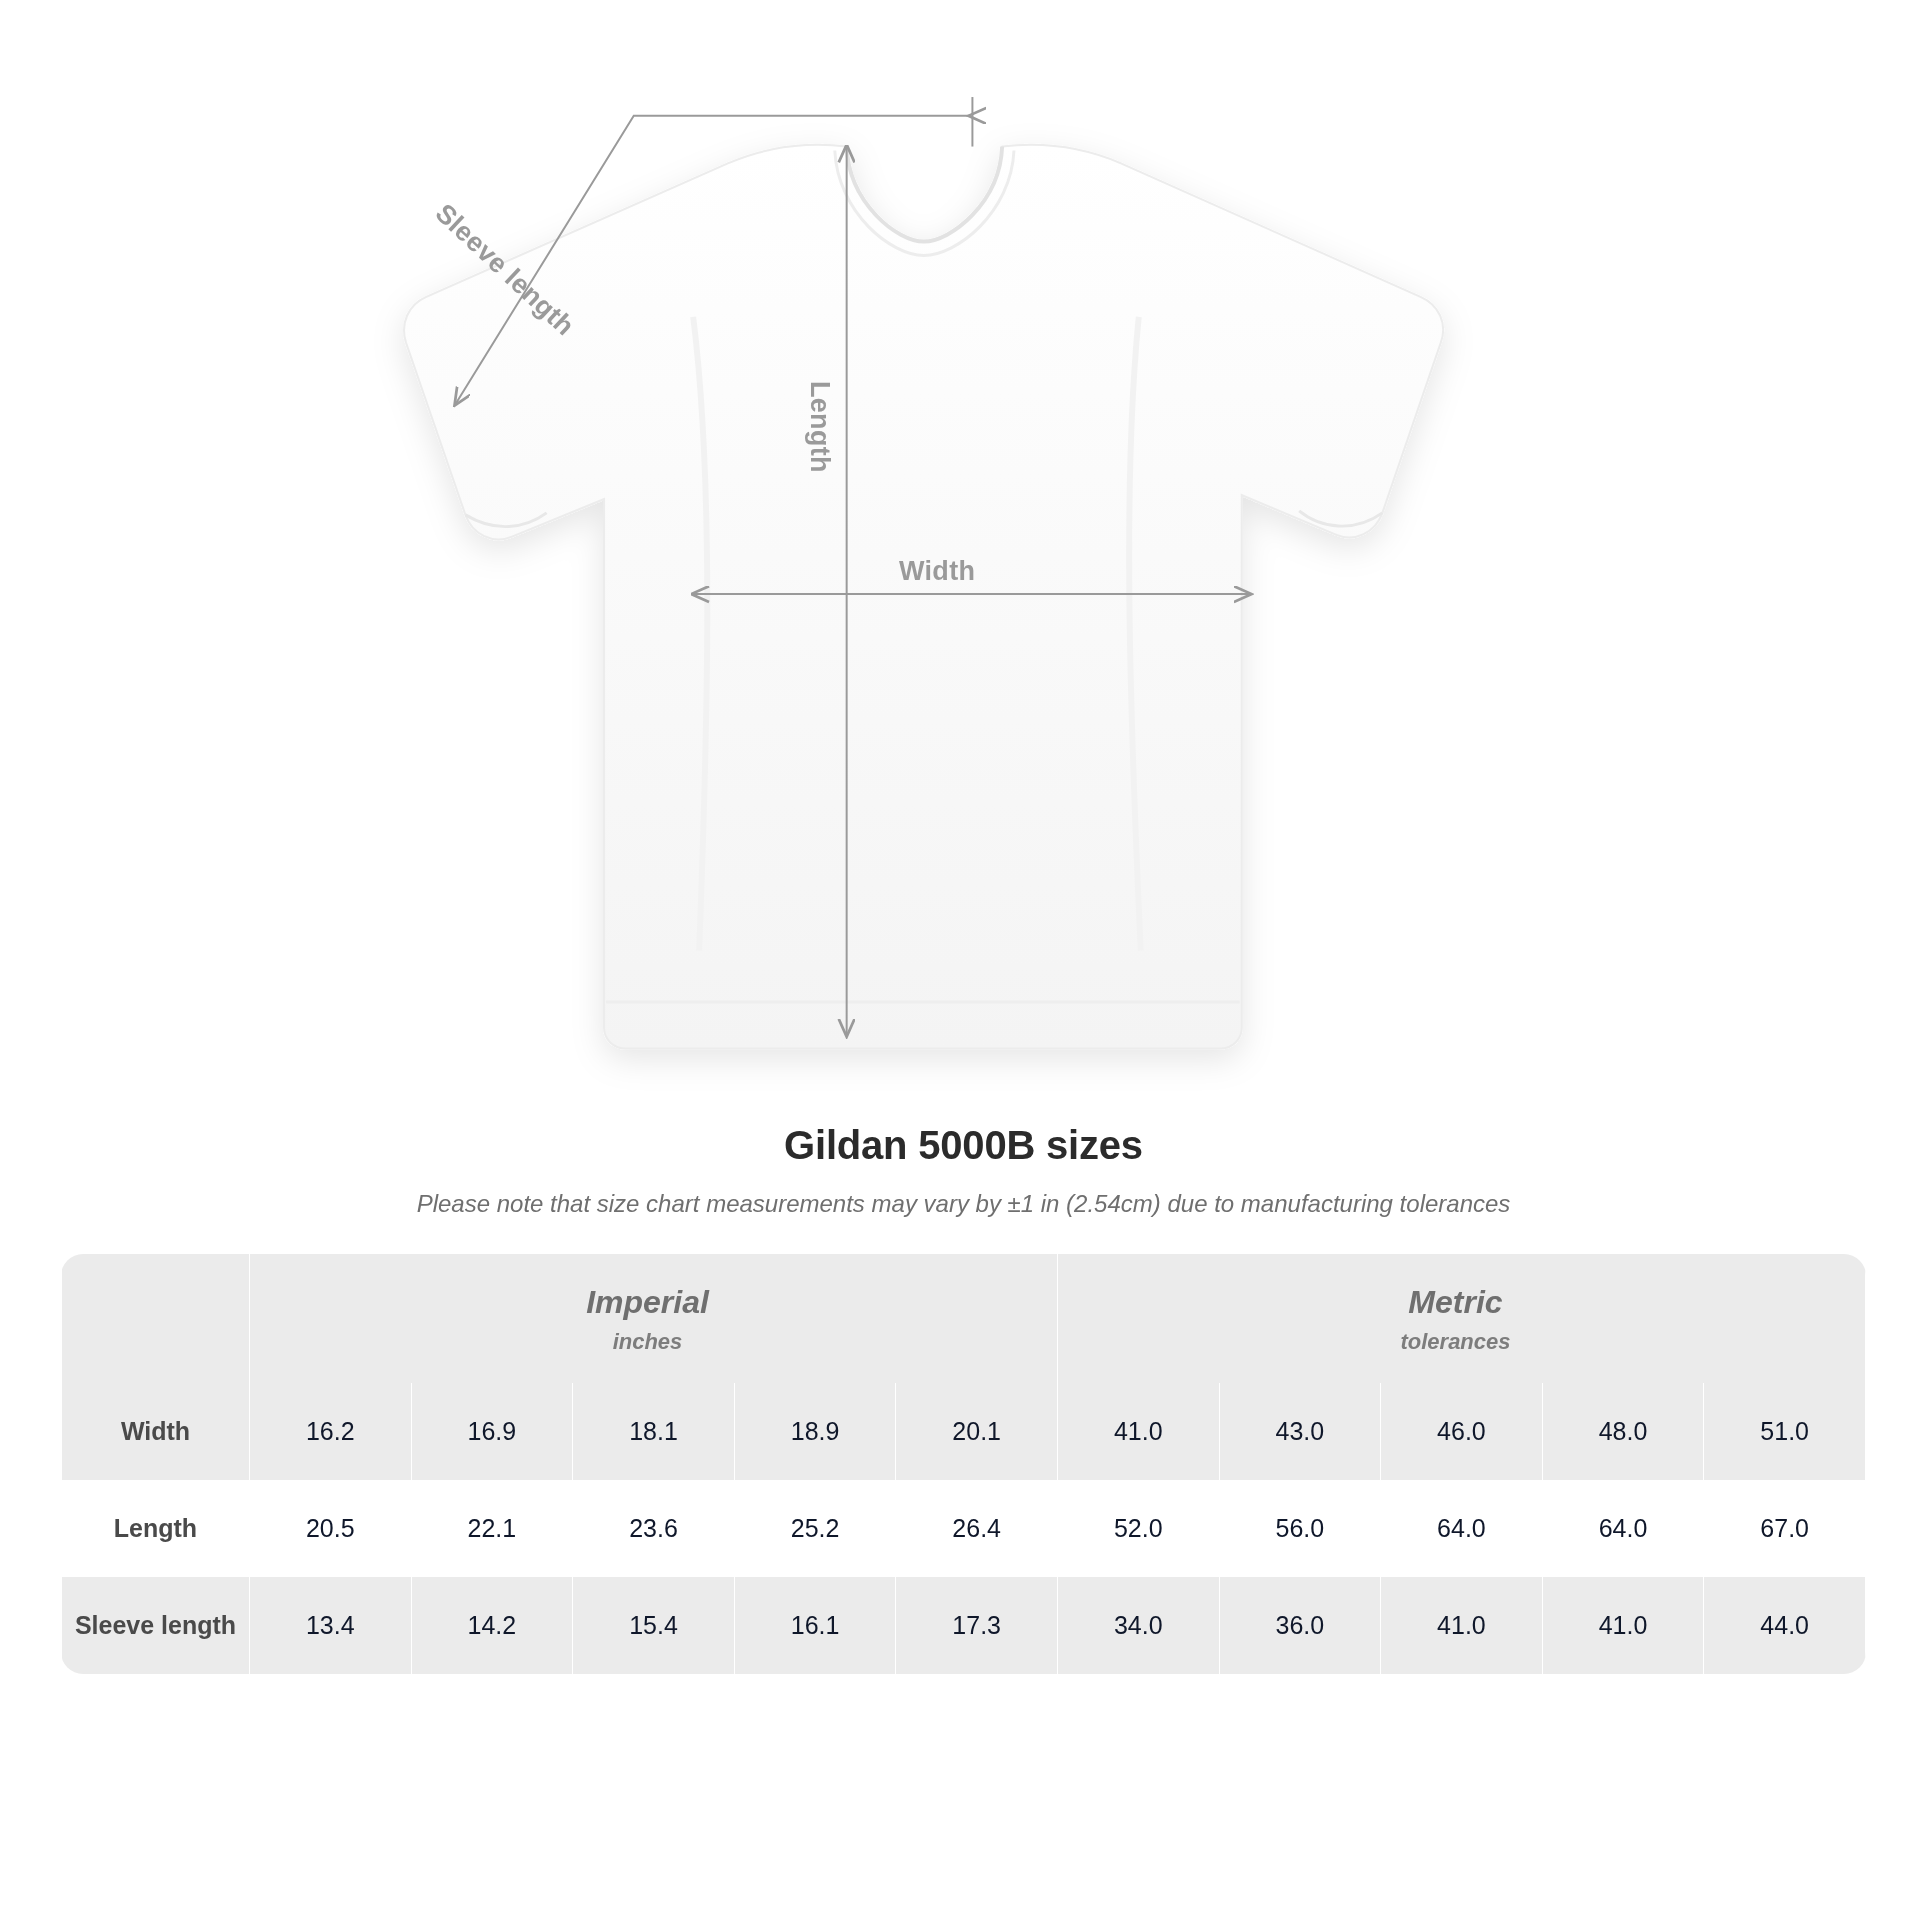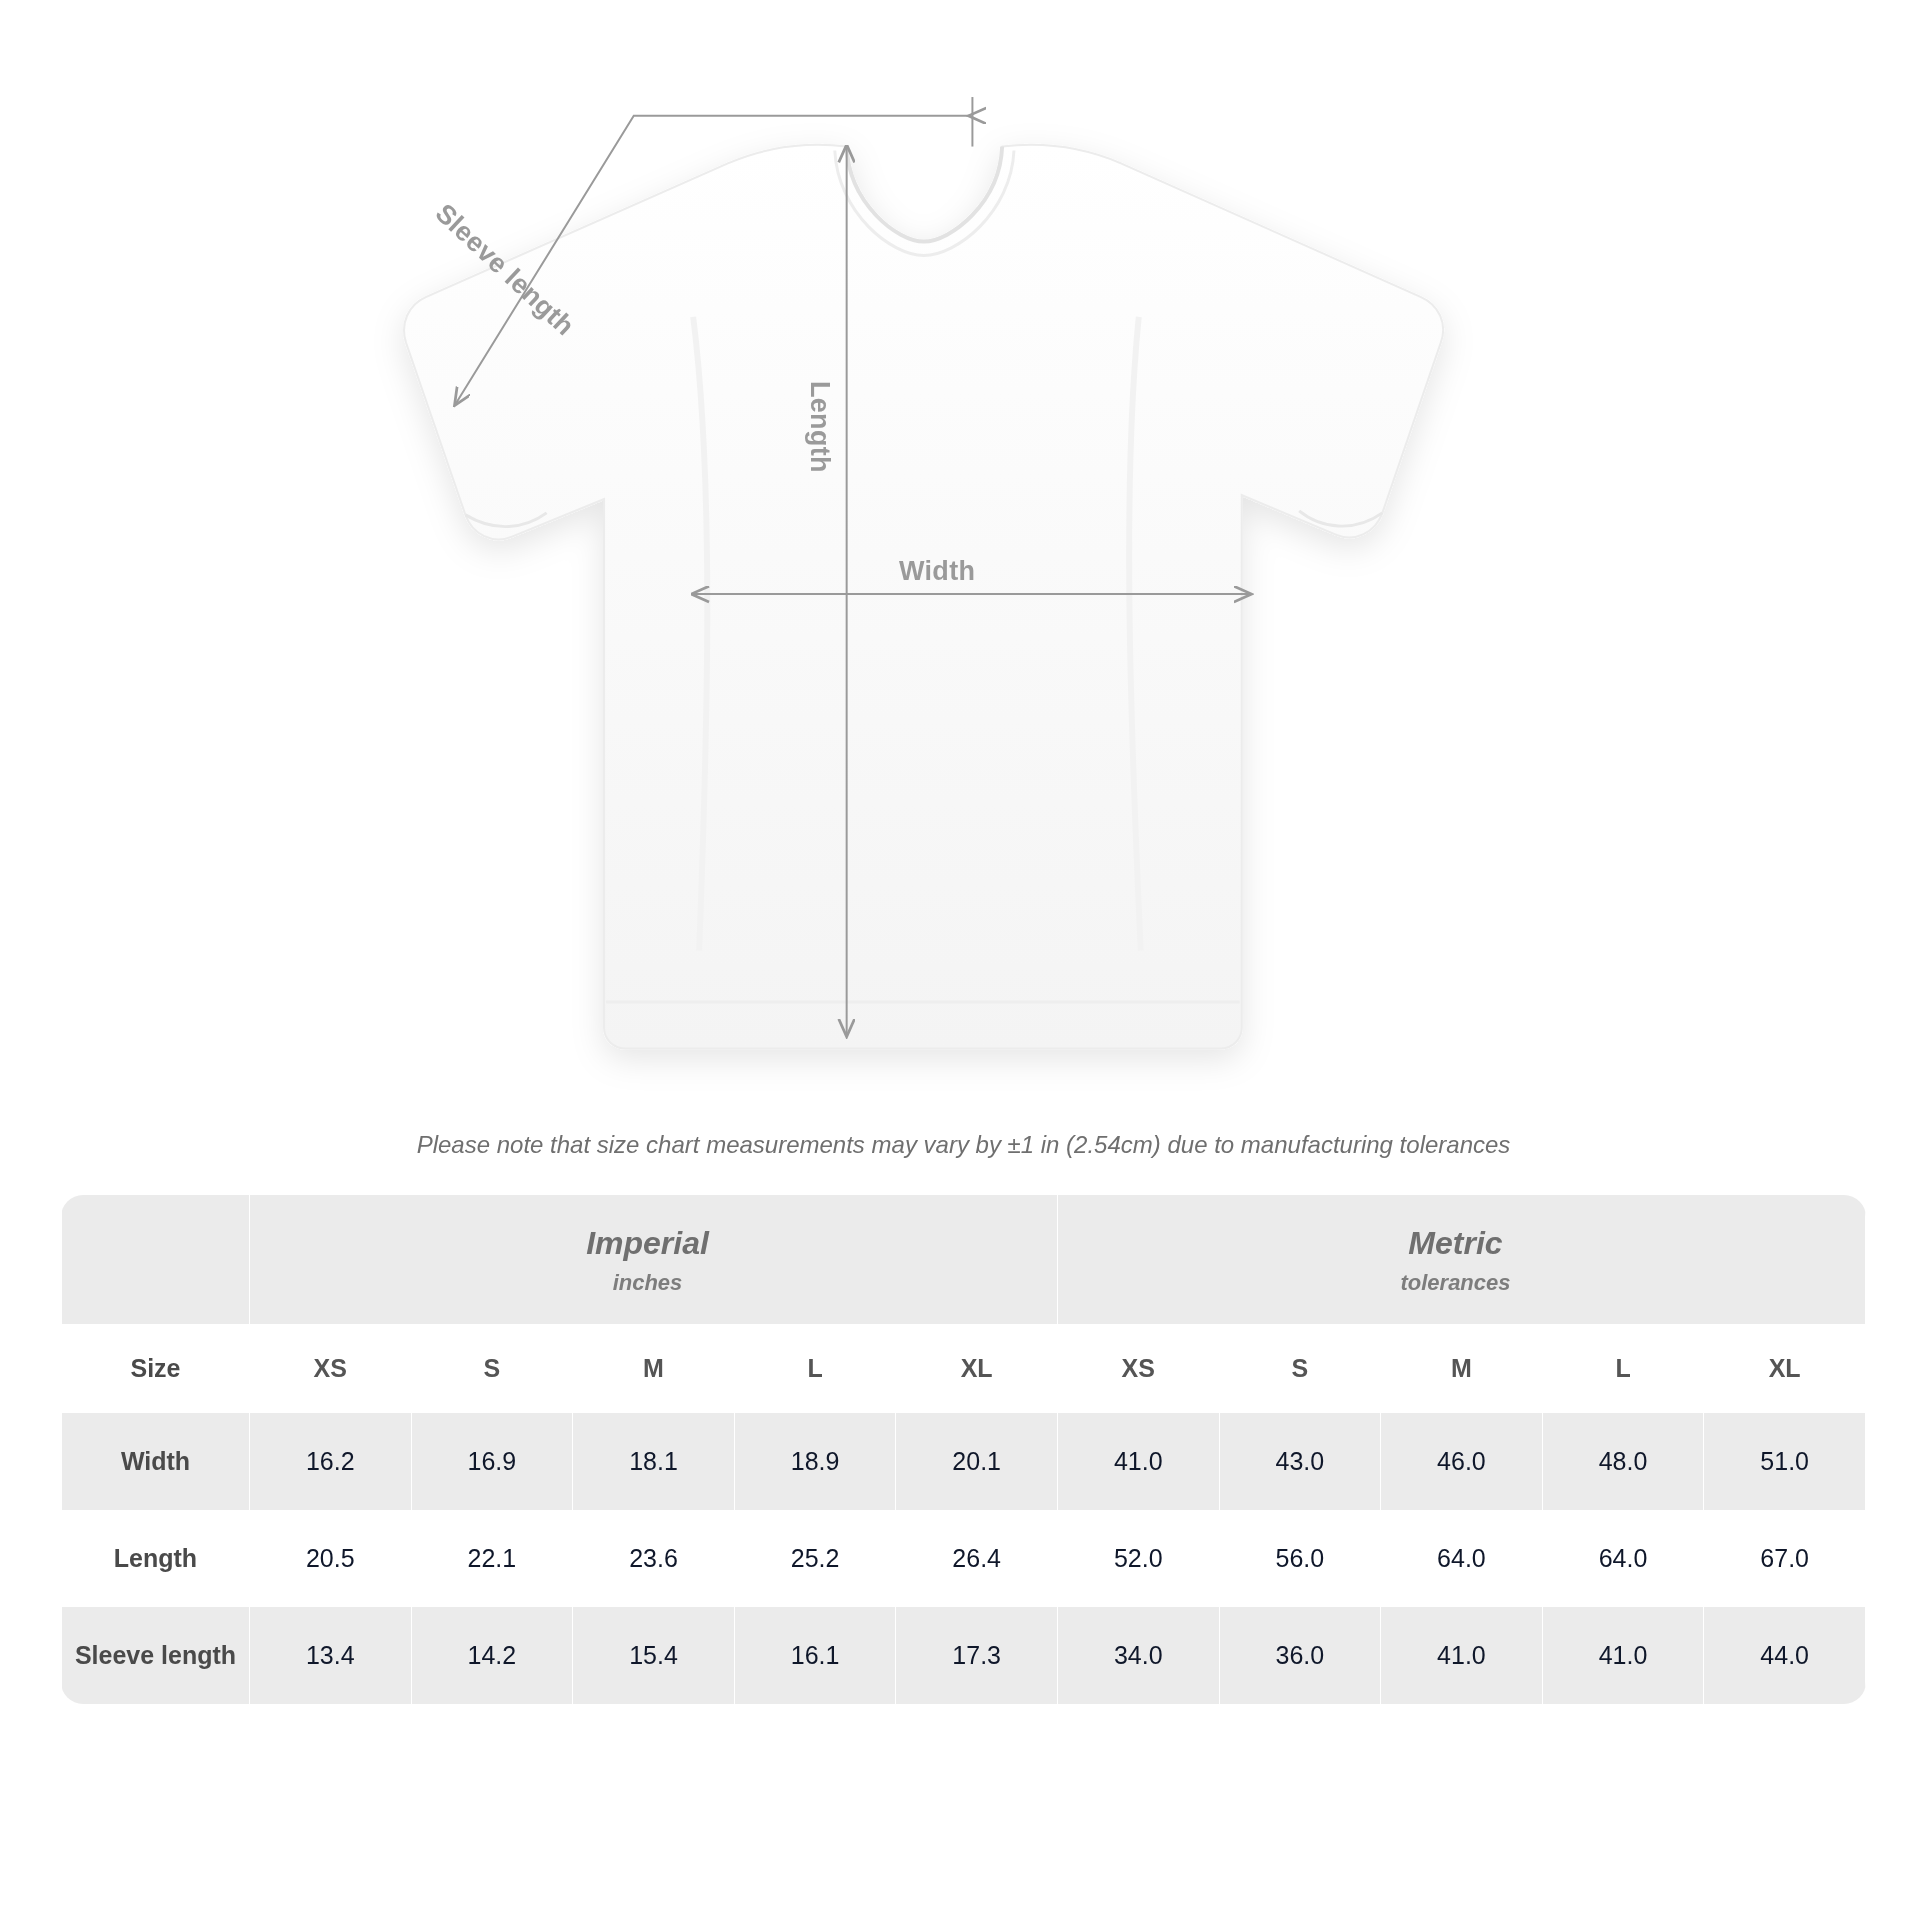--- a/index.html
+++ b/index.html
@@ -213,20 +213,21 @@
       <line x1="982" y1="98" x2="982" y2="148" stroke="#9a9a9a" stroke-width="2"></line>
     </g>
   </svg>
 
   <div class="dim-label label-width">Width</div>
   <div class="dim-label label-length">Length</div>
   <div class="dim-label label-sleeve">Sleeve length</div>
 </div>
 
 <div class="title-block">
+  <h1 class="chart-title">Gildan 5000B sizes</h1>
   <div class="chart-note">Please note that size chart measurements may vary by ±1 in (2.54cm) due to manufacturing tolerances</div>
 </div>
 
 <div class="table-wrap">
   <table class="size-table">
     <colgroup>
       <col class="c0">
       <col>
         <col>
         <col>
@@ -242,33 +243,20 @@
       <tr>
         <th class="unit-header-cell"></th>
         <th class="unit-header-cell" colspan="5">
           <div class="unit-name">Imperial</div>
           <div class="unit-sub">inches</div>
         </th>
         <th class="unit-header-cell" colspan="5">
           <div class="unit-name">Metric</div>
           <div class="unit-sub">tolerances</div>
         </th>
-      </tr>
-      <tr class="row-head">
-        <th class="size-corner">Size</th>
-        <th>XS</th>
-        <th>S</th>
-        <th>M</th>
-        <th>L</th>
-        <th>XL</th>
-        <th>XS</th>
-        <th>S</th>
-        <th>M</th>
-        <th>L</th>
-        <th>XL</th>
       </tr>
     </thead>
     <tbody>
       <tr class="shade">
         <th class="rowlabel">Width</th>
         <td>16.2</td>
         <td>16.9</td>
         <td>18.1</td>
         <td>18.9</td>
         <td>20.1</td>

